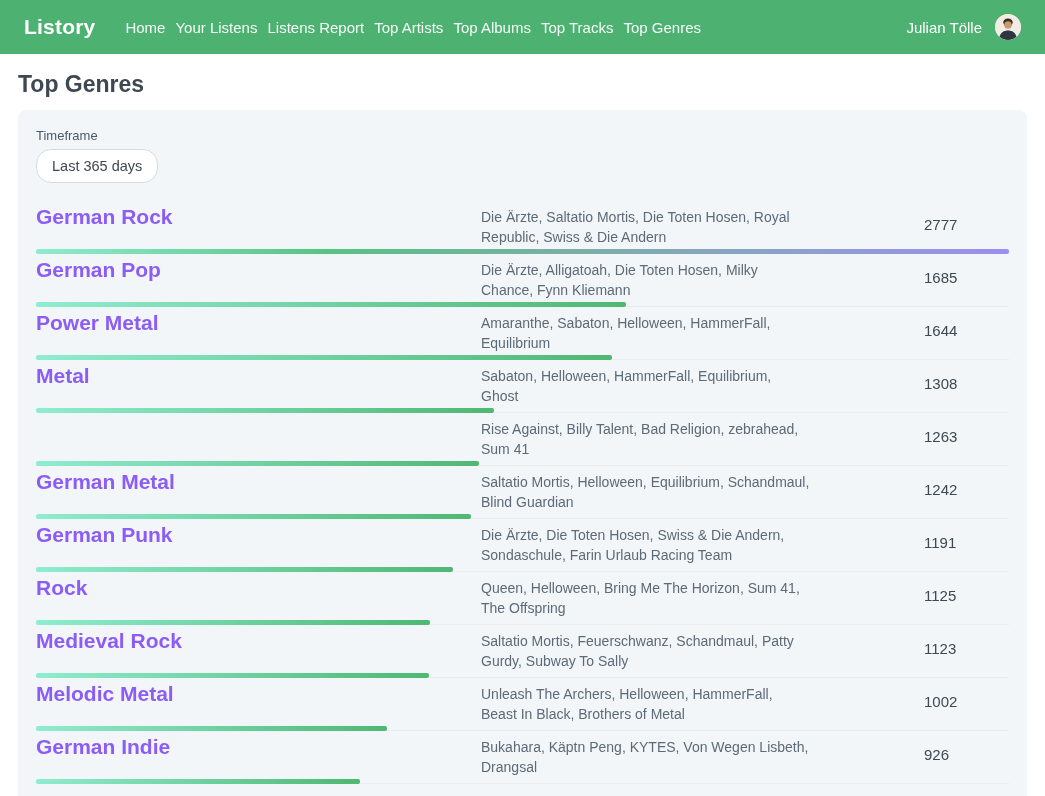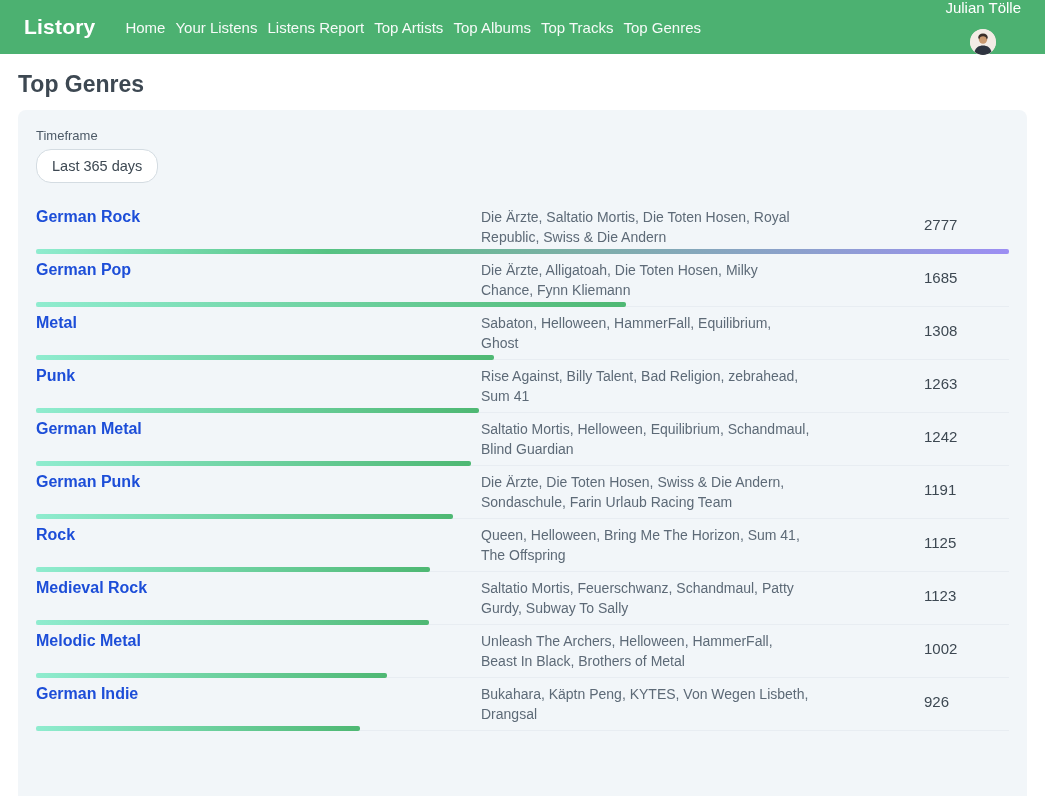--- a/index.html
+++ b/index.html
@@ -5,40 +5,40 @@
   * { margin:0; padding:0; box-sizing:border-box; }
   html,body { width:1045px; height:796px; overflow:hidden; background:#ffffff;
               font-family:"Liberation Sans", sans-serif; }
 
   
   .navbar { height:54px; background:#4cb171; display:flex; align-items:center;
             padding:0 24px; color:#fff; }
   .brand { font-size:21px; font-weight:700; letter-spacing:.2px; margin-right:30px; cursor:pointer; }
   .nav { display:flex; align-items:center; gap:10px; }
   .nav-link { font-size:15px; color:rgba(255,255,255,.95); text-decoration:none; cursor:pointer; }
-  .user { margin-left:auto; display:flex; align-items:center; gap:13px; cursor:pointer;flex-direction:column; }
+  .user { margin-left:auto; display:flex; align-items:center; gap:13px; cursor:pointer; }
   .user-name { font-size:15px; color:#fff; }
   .avatar { width:26px; height:26px; border-radius:50%; overflow:hidden; display:block;
             background:#f3ece5; }
 
   
   .main { padding:0 18px; }
   .page-title { font-size:23px; font-weight:600; color:#3d4852; margin:17px 0 12px 0; }
 
   .card { background:#f2f6f9; border-radius:8px; padding:18px 18px 24px 18px; min-height:700px; }
 
   .tf-label { font-size:13px; color:#4d5a67; margin-bottom:6px; }
   .tf-btn { display:inline-block; background:#fff; border:1px solid #d4dce2; border-radius:15px;
             padding:8px 15px; font-size:14.5px; color:#3d4852; cursor:pointer;
             font-family:"Liberation Sans", sans-serif; }
 
   
   .table { margin-top:18px; }
   .row { display:grid; grid-template-columns:445px 345px 1fr; grid-template-rows:auto auto; }
-  .cell.genre  { grid-column:1; padding:6px 20px 0 0; font-size:16px; font-weight:600; color:#1d4ed8; line-height:20px; }
+  .cell.genre  { grid-column:1; padding:6px 20px 0 0; font-size:21px; font-weight:600; color:#8b5cf6; line-height:20px; }
   .cell.artists{ grid-column:2; padding:6px 15px 0 0; font-size:14px; color:#5d6a77; line-height:20px; }
   .cell.count  { grid-column:3; align-self:center; padding-left:98px; font-size:15px; color:#3d4852; }
   .track { grid-column:1 / -1; grid-row:2; position:relative; height:5px; margin-top:2px; }
   .track .divider { position:absolute; left:0; right:0; bottom:0; height:1px; background:#e8edf2; }
   .track .bar { position:absolute; left:0; top:0; height:5px; border-radius:2px; }
 </style>
 </head>
 <body>
 
 <header class="navbar" style="background: rgb(76, 177, 113);">
@@ -86,33 +86,41 @@
   <div class="row">
     <div class="cell genre">German Pop</div>
     <div class="cell artists">Die Ärzte, Alligatoah, Die Toten Hosen, Milky Chance, Fynn Kliemann</div>
     <div class="cell count">1685</div>
     <div class="track">
       <div class="divider" style="background: rgb(232, 237, 242);"></div>
       <div class="bar" style="width: 60.677%; background: linear-gradient(90deg, rgb(143, 236, 207), rgb(78, 184, 115));"></div>
     </div>
   </div>
 
+  <div class="row">
+    <div class="cell genre">Power Metal</div>
+    <div class="cell artists">Amaranthe, Sabaton, Helloween, HammerFall, Equilibrium</div>
+    <div class="cell count">1644</div>
+    <div class="track">
+      <div class="divider" style="background: rgb(232, 237, 242);"></div>
+      <div class="bar" style="width: 59.2006%; background: linear-gradient(90deg, rgb(143, 236, 207), rgb(78, 184, 115));"></div>
+    </div>
+  </div>
 
   <div class="row">
     <div class="cell genre">Metal</div>
     <div class="cell artists">Sabaton, Helloween, HammerFall, Equilibrium, Ghost</div>
     <div class="cell count">1308</div>
     <div class="track">
       <div class="divider" style="background: rgb(232, 237, 242);"></div>
       <div class="bar" style="width: 47.1012%; background: linear-gradient(90deg, rgb(143, 236, 207), rgb(78, 184, 115));"></div>
     </div>
   </div>
 
   <div class="row">
-    <div class="cell genre">Punk</div>
     <div class="cell artists">Rise Against, Billy Talent, Bad Religion, zebrahead, Sum 41</div>
     <div class="cell count">1263</div>
     <div class="track">
       <div class="divider" style="background: rgb(232, 237, 242);"></div>
       <div class="bar" style="width: 45.4807%; background: linear-gradient(90deg, rgb(143, 236, 207), rgb(78, 184, 115));"></div>
     </div>
   </div>
 
   <div class="row">
     <div class="cell genre">German Metal</div>

